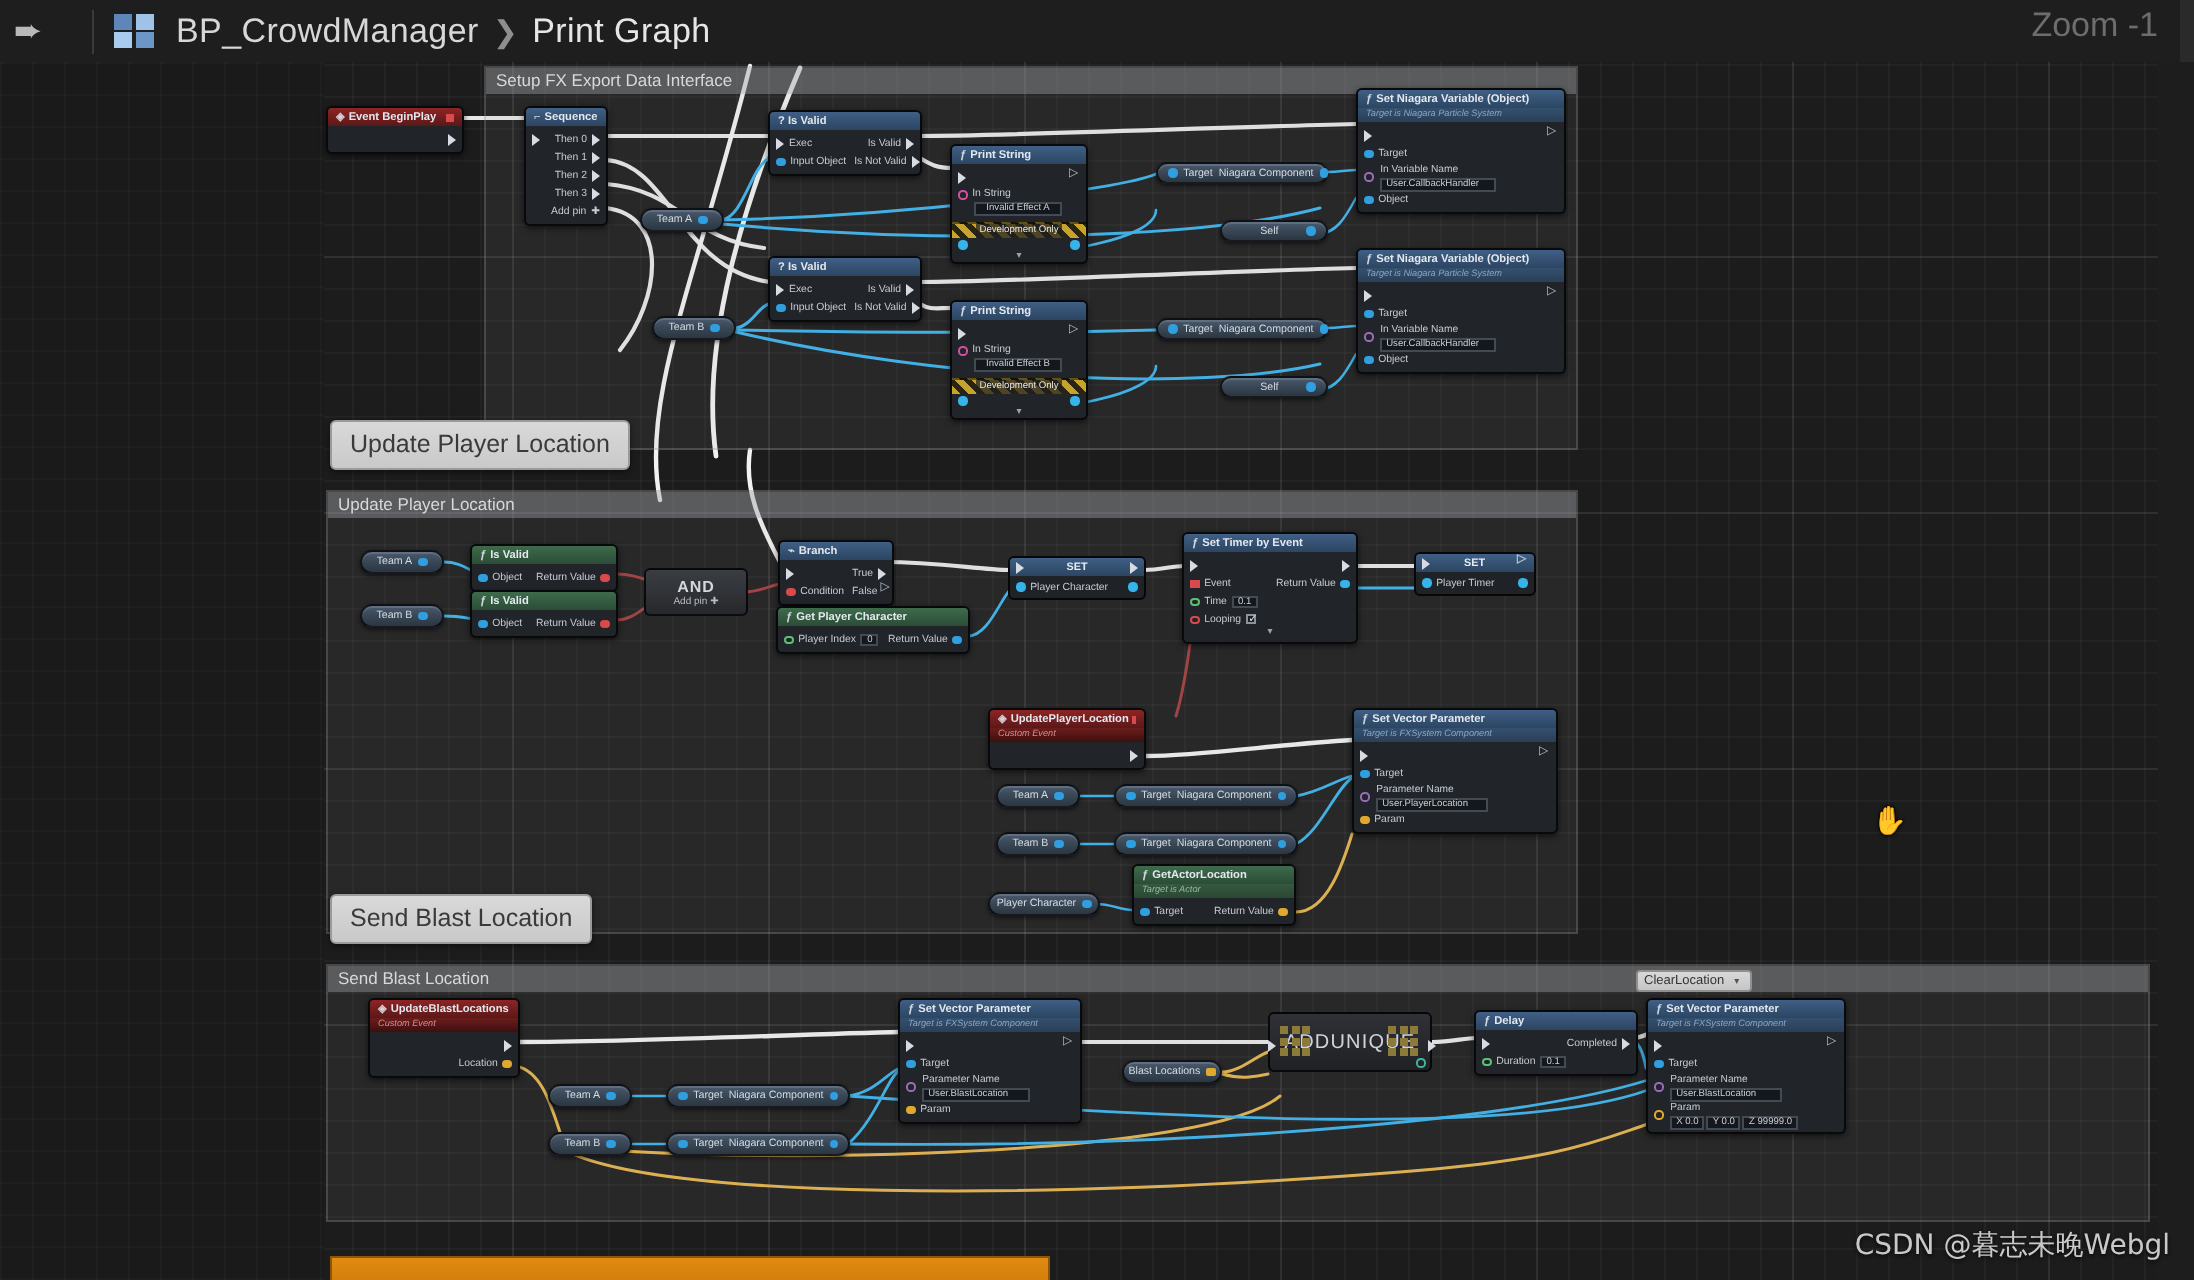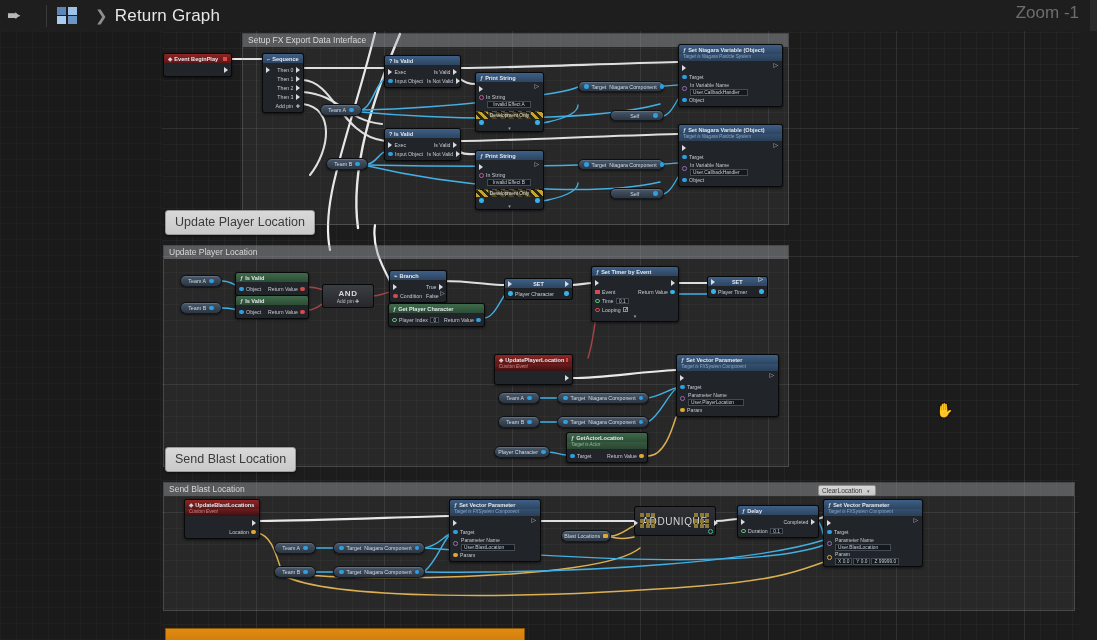--- a/index.html
+++ b/index.html
@@ -1231,22 +1231,24 @@
 
   <div class="topbar">
     <div class="nav-arrow">➨</div>
     <div class="topbar-divider"></div>
     <div class="bp-icon">
       <i></i>
         <i></i>
         <i></i>
         <i></i>
     </div>
+    <span class="crumb">BP_CrowdManager</span>
     <span class="crumb sep">❯</span>
-    <span class="crumb current">Return Graph</span>
+    <span class="crumb current">Print Graph</span>
     <span class="zoom-label">Zoom -1</span>
     <div class="topbar-rt-edge"></div>
   </div>
 
   <div class="cursor" style="left:936px; top:403px;">✋</div>
 
+  <div class="watermark">CSDN @暮志未晚Webgl</div>
 
 </div>
 
 </body></html>

